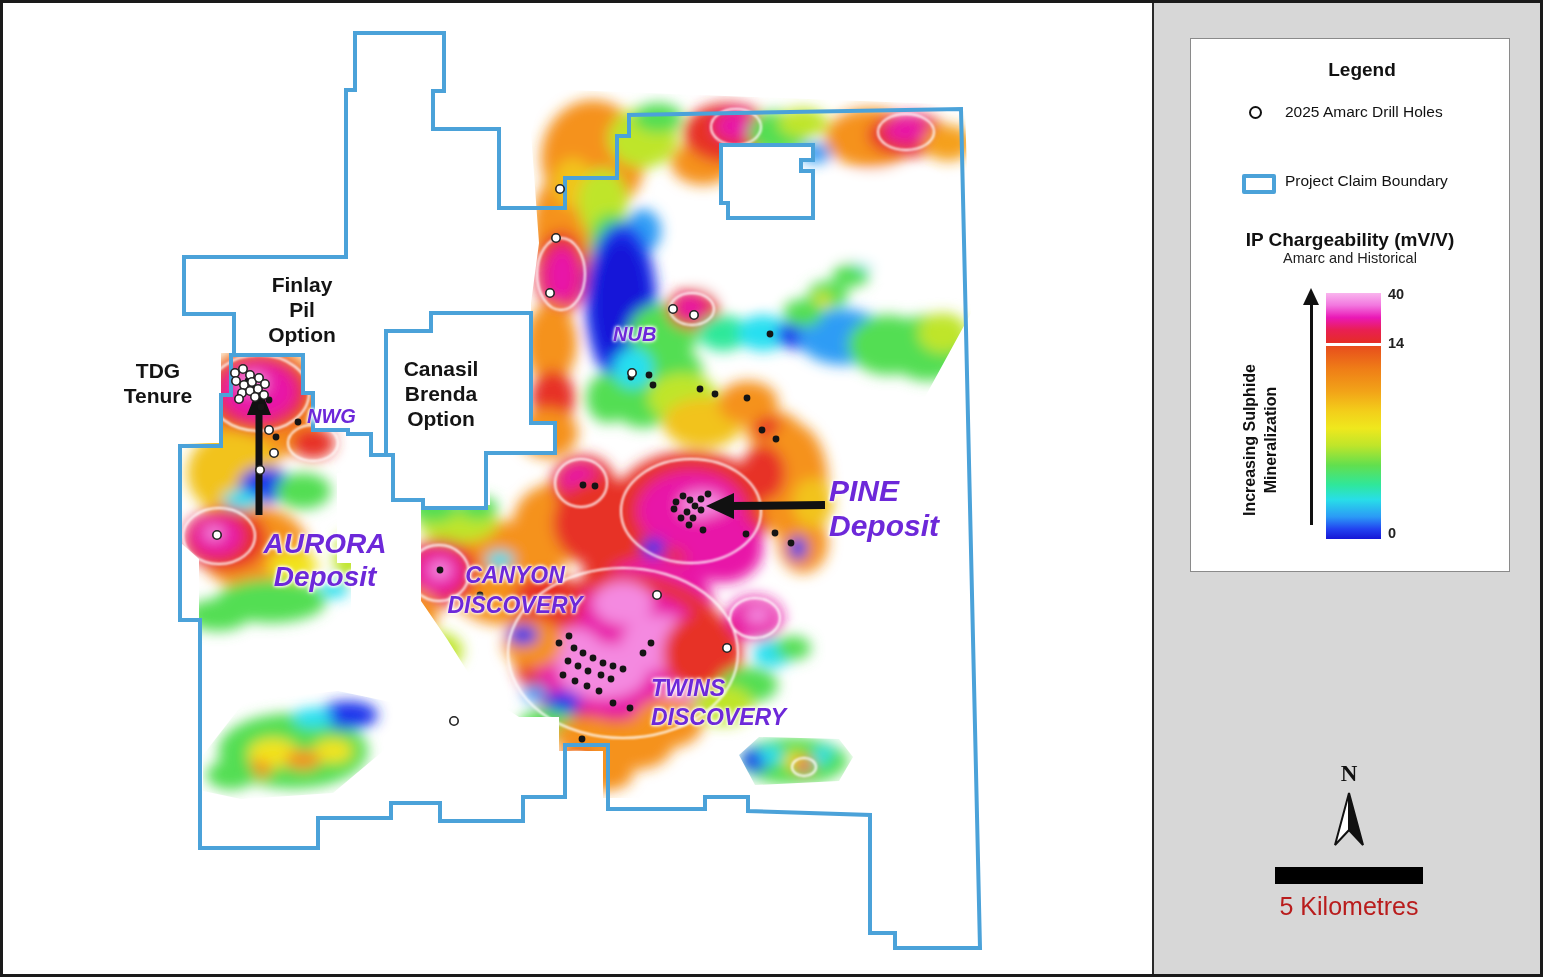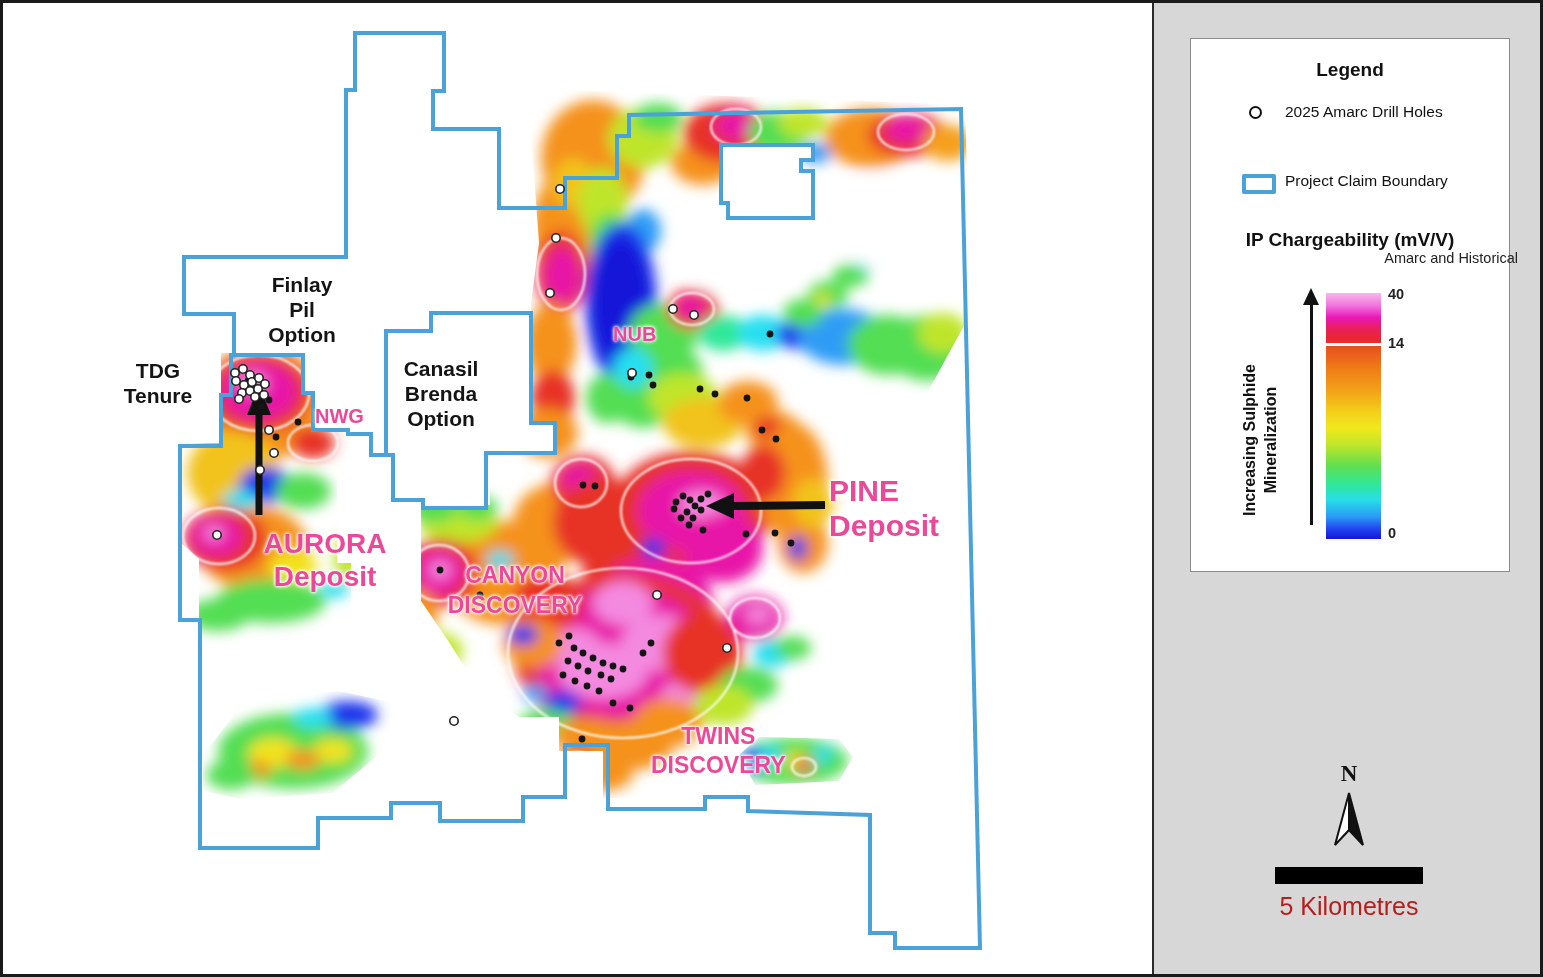--- a/index.html
+++ b/index.html
@@ -1,43 +1,43 @@
 <!DOCTYPE html>
 <html><head>
 <meta charset="utf-8">
 <style>
   html,body{margin:0;padding:0;background:#fff;font-family:"Liberation Sans",sans-serif;}
   #frame{position:relative;width:1543px;height:977px;box-sizing:border-box;border:3px solid #1a1a1a;background:#fff;overflow:hidden;}
   #map-area{position:absolute;left:0;top:0;width:1149px;height:971px;background:#fff;}
   #map-svg{position:absolute;left:0;top:0;}
   .map-label{position:absolute;font-weight:bold;color:#141414;text-align:center;line-height:25px;font-size:21px;}
   .map-label span{display:block;}
-  .red-label{position:absolute;font-weight:bold;color:#ec4899;text-shadow:0 0 3px #fff,0 0 3px #fff,0 0 5px #fff;}
+  .red-label{position:absolute;font-weight:bold;color:#6d28d9;text-shadow:0 0 3px #fff,0 0 3px #fff,0 0 5px #fff;font-style:italic;}
   .red-label span{display:block;}
-  #label-nwg{left:312px;top:402px;font-size:20px;}
+  #label-nwg{left:304px;top:402px;font-size:20px;}
   #label-nub{left:610px;top:320px;font-size:20px;}
   #label-aurora{left:232px;top:524px;width:180px;font-size:28px;line-height:33px;text-align:center;}
   #label-pine{left:826px;top:470px;font-size:30px;line-height:35px;text-align:left;}
   #label-canyon{left:412px;top:557px;width:200px;font-size:23px;line-height:30px;text-align:center;}
-  #label-twins{left:648px;top:671px;font-size:23px;line-height:29px;text-align:center;margin-top:48px;}
+  #label-twins{left:648px;top:671px;font-size:23px;line-height:29px;text-align:left;}
   #label-finlay{left:244px;top:269px;width:110px;}
   #label-tdg{left:100px;top:355px;width:110px;}
   #label-canasil{left:377px;top:353px;width:122px;}
   #map-title{position:absolute;left:270px;top:892px;width:610px;text-align:center;font-size:30px;font-weight:bold;letter-spacing:1px;color:#141414;}
   #side-panel{position:absolute;left:1149px;top:0;width:388px;height:971px;background:#D7D7D7;border-left:2px solid #2a2a2a;box-sizing:border-box;}
   #legend-box{position:absolute;left:36px;top:35px;width:318px;height:532px;background:#fff;border:1px solid #8a8a8a;}
-  #legend-title{position:absolute;left:0;top:20px;width:100%;text-align:center;font-size:19px;font-weight:bold;color:#111;}
+  #legend-title{position:absolute;left:12px;top:20px;width:100%;text-align:center;font-size:19px;font-weight:bold;color:#111;}
   .legend-row{position:absolute;left:0;width:100%;height:24px;}
   .legend-symbol{position:absolute;left:58px;top:5px;}
   .legend-label{position:absolute;left:94px;top:2px;font-size:15.5px;color:#111;}
   .sym-open{width:9px;height:9px;border:2.5px solid #111;border-radius:50%;background:#fff;}
   .sym-filled{width:11px;height:11px;background:#111;border-radius:50%;margin-top:1px;}
   .sym-bound{width:26px;height:12px;border:4px solid #4BA2D9;border-radius:2px;background:#fff;margin-left:-7px;margin-top:-1px;}
   #ip-title{position:absolute;left:0;top:190px;width:100%;text-align:center;font-size:19px;font-weight:bold;color:#111;}
-  #ip-subtitle{position:absolute;left:9px;top:211px;width:100%;text-align:right;font-size:14.5px;color:#222;}
+  #ip-subtitle{position:absolute;left:0;top:211px;width:100%;text-align:center;font-size:14.5px;color:#222;}
   #colorbar{position:absolute;left:135px;top:254px;width:55px;height:246px;
     background:linear-gradient(to bottom,
       #F9B5EE 0%,#F277DF 5%,#EA18B6 10%,#E91F53 15%,#E52C28 20%,
       #E8501C 22%,#EF7E17 31%,#F2A318 40%,#F3CE1A 48%,#EFE81D 55%,
       #BFE52A 62%,#62DF4E 70%,#2FE79B 78%,#28DEE8 84%,#2B9AF6 91%,#2242F0 96%,#1616D6 100%);}
   #colorbar-line14{position:absolute;left:135px;top:304px;width:55px;height:3px;background:#fff;}
   .cb-tick{position:absolute;left:197px;font-size:14.5px;font-weight:bold;color:#222;}
   #cb-t40{top:247px;} #cb-t14{top:296px;} #cb-t0{top:486px;}
   #cb-arrow-line{position:absolute;left:119px;top:264px;width:3px;height:222px;background:#111;}
   #cb-arrow-head{position:absolute;left:112px;top:249px;width:0;height:0;border-left:8px solid transparent;border-right:8px solid transparent;border-bottom:17px solid #111;}

